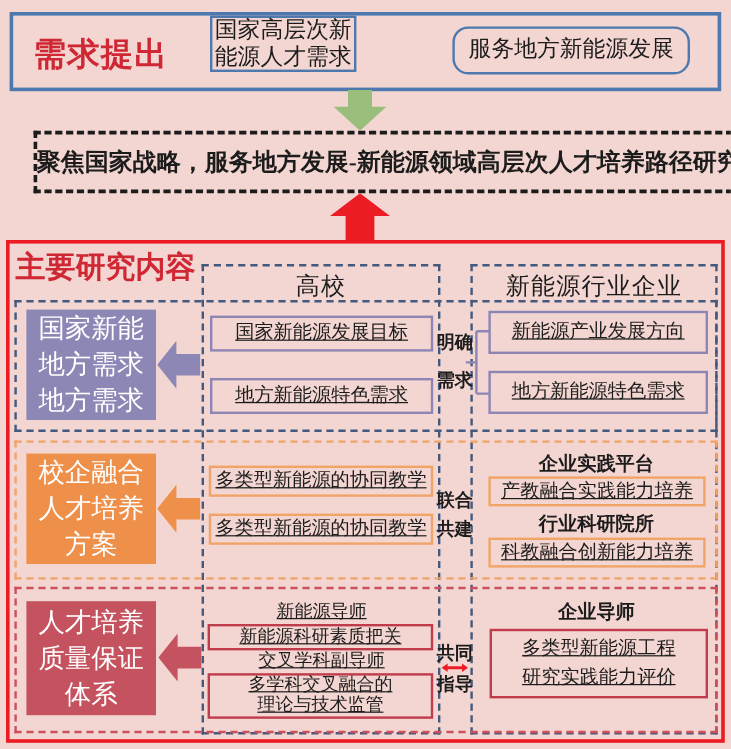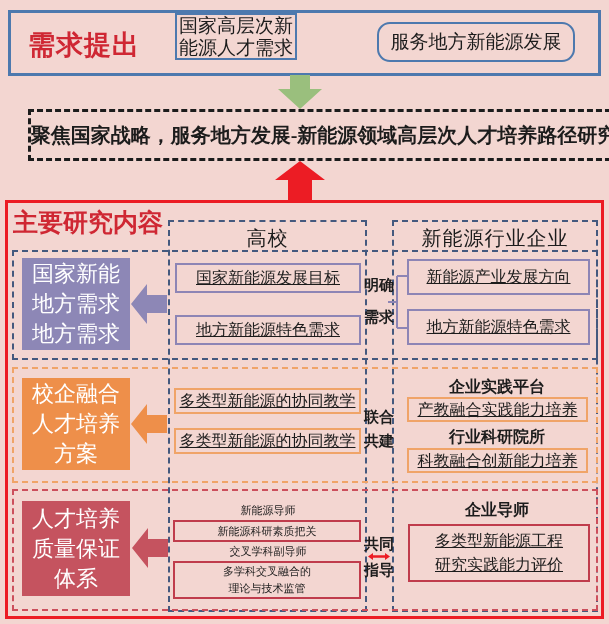--- a/index.html
+++ b/index.html
@@ -38,21 +38,21 @@
   .bg-purple{background:var(--purple);}
   .bg-orange{background:var(--orange);}
   .bg-crimson{background:var(--crimson);}
 
   .ibox{font-size:16px;line-height:18px;text-decoration:underline;}
   .b-purple{border:2px solid var(--purple-border);}
   .b-orange{border:2px solid var(--orange-light);}
   .b-red{border:2px solid var(--red-box-border);}
   .plain-text{font-size:16px;white-space:nowrap;font-weight:bold;}
   .link-label{font-size:15px;font-weight:bold;white-space:nowrap;}
-  .small-txt{font-size:11px;line-height:17px;}
+  .small-txt{font-size:15px;line-height:17px;text-decoration:underline;}
 </style>
 </head>
 <body>
 
 <div class="canvas">
 
   <div class="abs top-box" style="left:8px;top:10px;width:593px;height:66px;"></div>
   <div class="abs top-title" style="left:28px;top:27px;">需求提出</div>
   <div class="abs blue-sub vcenter" style="left:175px;top:13px;width:122px;height:47px;">
     <span>国家高层次新</span>

